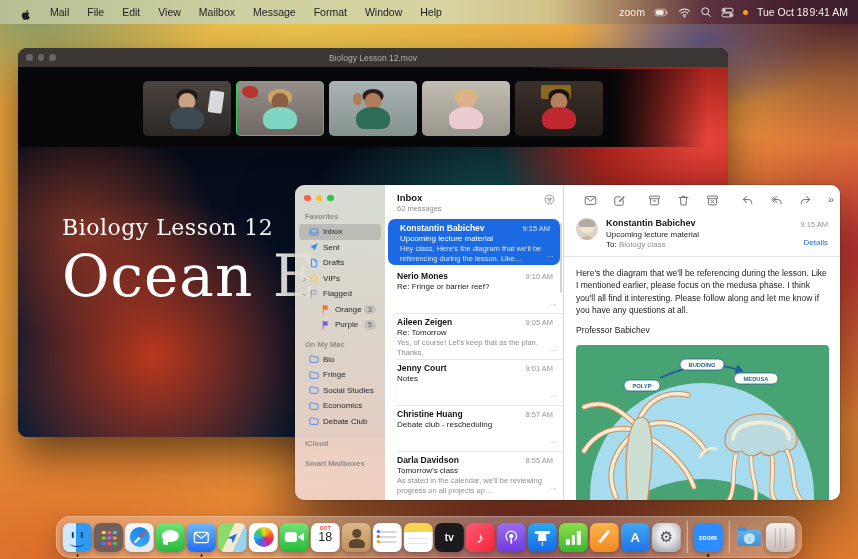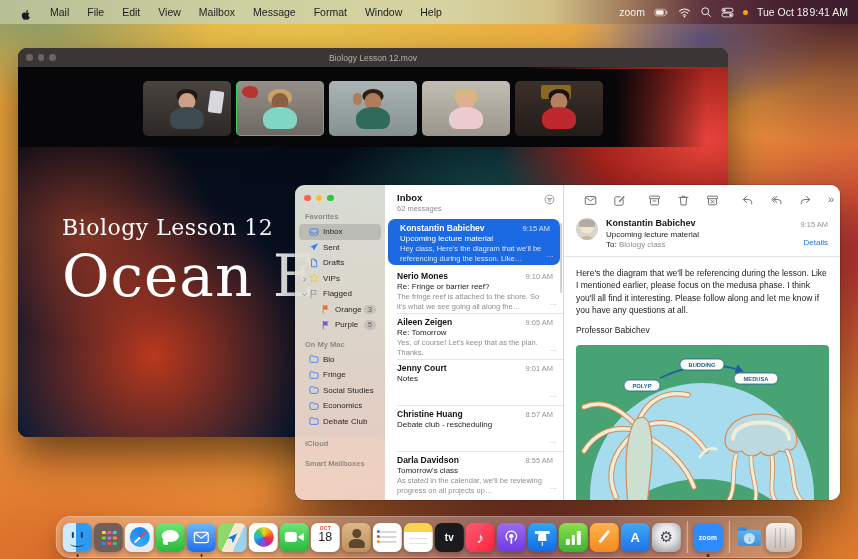--- a/index.html
+++ b/index.html
@@ -542,21 +542,20 @@
         <div class="subject">Upcoming lecture material</div>
         <div class="preview">Hey class, Here's the diagram that we'll be referencing during the lesson. Like…</div>
         <span class="more-dots">…</span>
       </div>
       <div class="email">
         <div class="row1">
             <span class="sender">Nerio Mones</span>
             <span class="time">9:10 AM</span>
           </div>
         <div class="subject">Re: Fringe or barrier reef?</div>
-        <div class="preview">The fringe reef is attached to the shore. So it's what we see going all along the…</div>
         <span class="more-dots">…</span>
       </div>
       <div class="email">
         <div class="row1">
             <span class="sender">Aileen Zeigen</span>
             <span class="time">9:05 AM</span>
           </div>
         <div class="subject">Re: Tomorrow</div>
         <div class="preview">Yes, of course! Let's keep that as the plan. Thanks.</div>
         <span class="more-dots">…</span>

